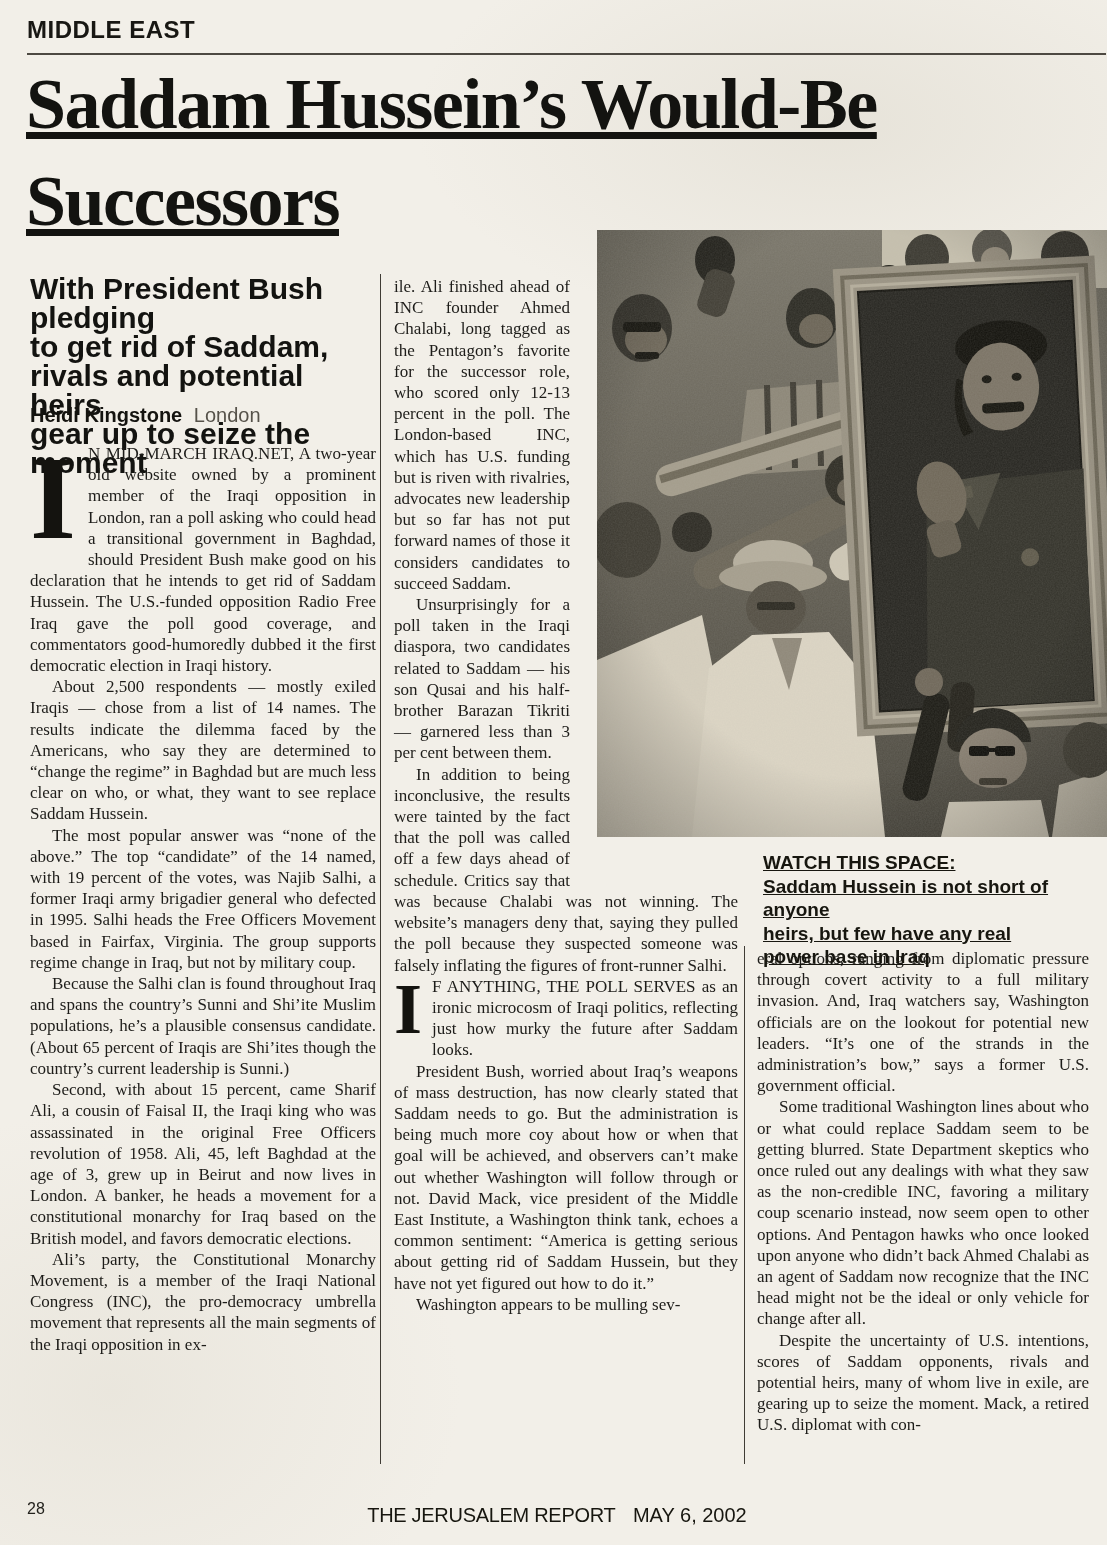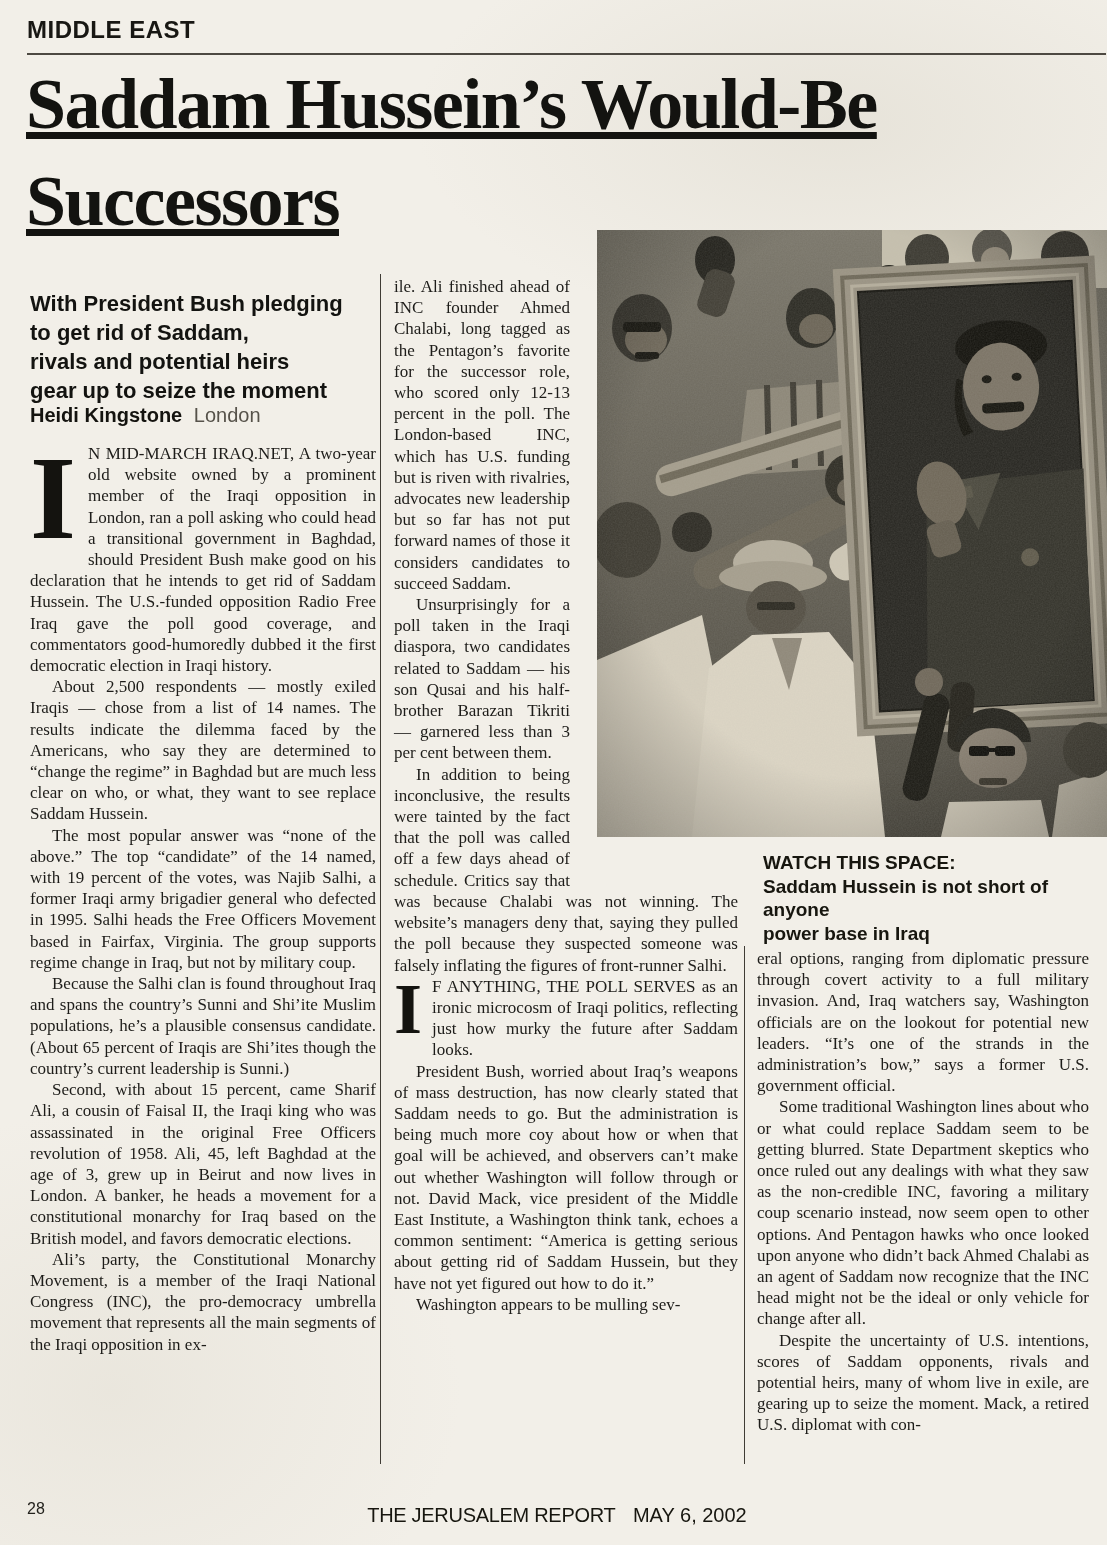--- a/index.html
+++ b/index.html
@@ -27,23 +27,23 @@
     height:0;border-top:2px solid #4d4942;
   }
   .headline{
     position:absolute;left:26px;top:56px;width:1060px;
     font-family:"Liberation Serif","DejaVu Serif",serif;
     font-weight:700;font-size:72px;line-height:97px;letter-spacing:-1.5px;
     color:#131310;
     text-decoration:underline;
   }
   .standfirst{
-    position:absolute;left:30px;top:289px;width:345px;
-    font-family:"Liberation Sans","DejaVu Sans",sans-serif;
-    font-weight:bold;font-size:22px;line-height:29px;color:#131310;
+    position:absolute;left:30px;top:274px;width:345px;
+    font-family:"Liberation Sans","DejaVu Sans",sans-serif;
+    font-weight:bold;font-size:30px;line-height:29px;color:#131310;
   }
   .byline{
     position:absolute;left:30px;top:404px;width:345px;
     font-family:"Liberation Sans","DejaVu Sans",sans-serif;
     font-size:20px;color:#14130f;
   }
   .byline .name{font-weight:bold;}
   .byline .loc{color:#56524a;margin-left:6px;}
   .bodytext{
     font-size:17px;line-height:21.2px;text-align:justify;
@@ -71,21 +71,21 @@
     margin:3px 10px 0 0;
   }
   .photo{
     position:absolute;left:597px;top:230px;width:510px;height:607px;
     background:#55524a;
   }
   .photo svg{display:block;width:100%;height:100%;}
   .caption{
     position:absolute;left:763px;top:851px;width:330px;
     font-family:"Liberation Sans","DejaVu Sans",sans-serif;
-    font-weight:bold;font-size:19px;line-height:23.5px;color:#17160f;
+    font-weight:bold;font-size:19px;line-height:23.5px;color:#17160f;text-decoration:underline;
   }
   .footer-page{
     position:absolute;left:27px;top:1500px;
     font-family:"Liberation Sans","DejaVu Sans",sans-serif;
     font-size:16px;color:#23221d;
   }
   .footer-center{
     position:absolute;left:0;right:0;top:1504px;text-align:center;
     font-family:"Liberation Sans","DejaVu Sans",sans-serif;
     font-size:20px;color:#17160f;
@@ -252,20 +252,21 @@
       <ellipse cx="492" cy="520" rx="26" ry="28" fill="#434036"></ellipse>
 
       <rect x="0" y="0" width="510" height="607" fill="url(#vig)"></rect>
       <rect x="0" y="0" width="510" height="607" filter="url(#grain)" opacity="0.3"></rect>
     </svg>
   </div>
 
   <div class="caption">
     <div>WATCH THIS SPACE:</div>
     <div>Saddam Hussein is not short of anyone</div>
+    <div>heirs, but few have any real</div>
     <div>power base in Iraq</div>
   </div>
 
   <div class="footer-page">28</div>
   <div class="footer-center">
     <span class="pub">THE JERUSALEM REPORT</span>
     <span class="date">MAY 6, 2002</span>
   </div>
 
 </div>

